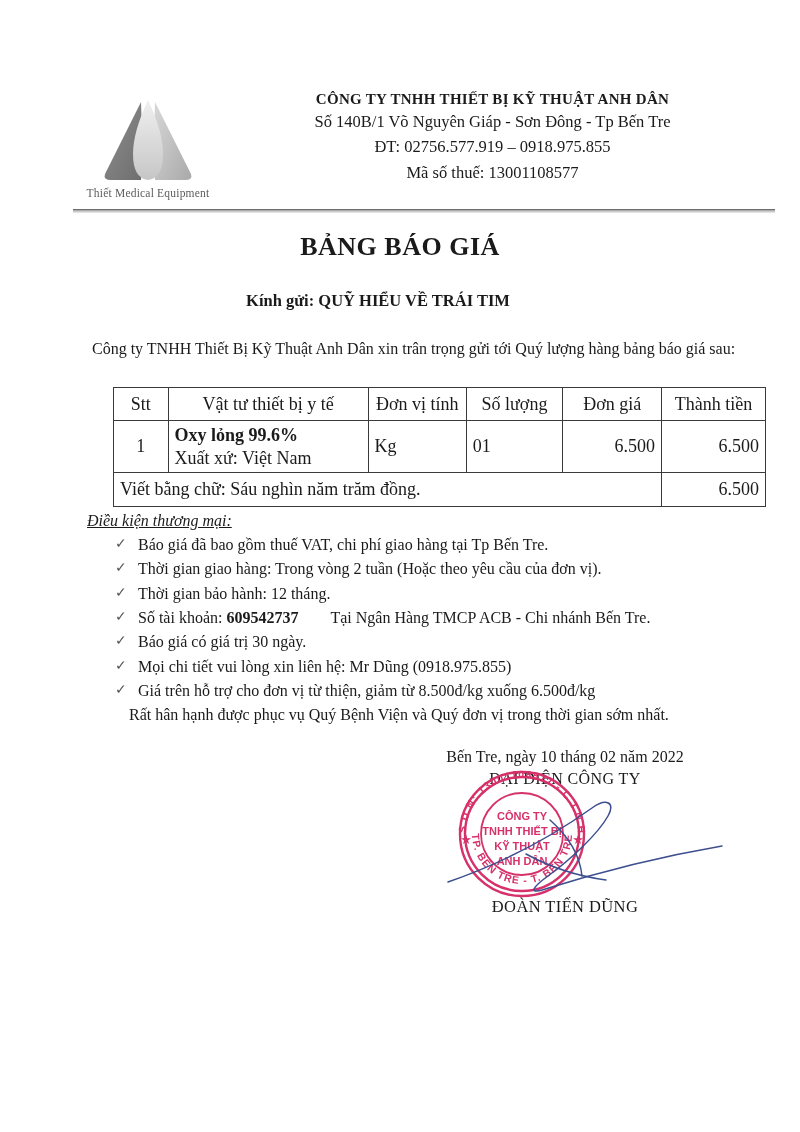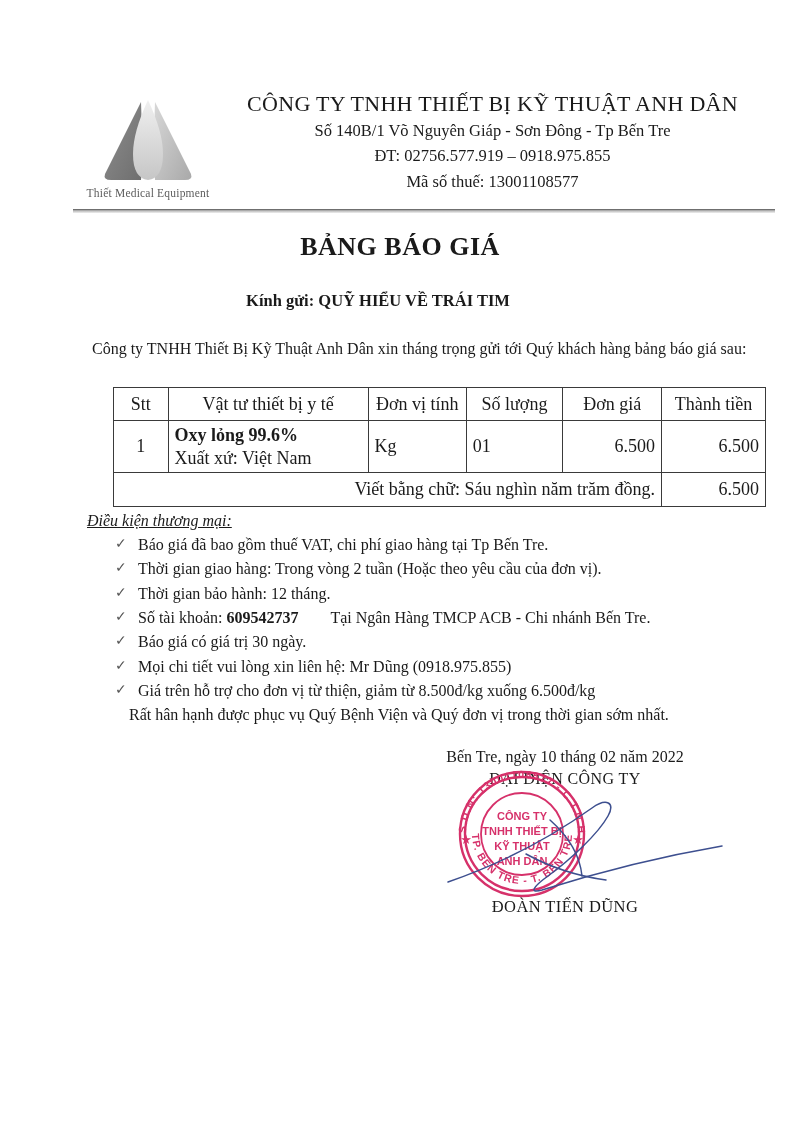--- a/index.html
+++ b/index.html
@@ -45,22 +45,22 @@
     white-space: nowrap;
   }
 
   .company-block {
     position: absolute;
     left: 205px; top: 90px;
     width: 575px;
     text-align: center;
   }
   .company-name {
-    font-size: 22px;
-    font-weight: normal;
+    font-size: 15px;
+    font-weight: bold;
     letter-spacing: 0.3px;
     line-height: 1.25;
     white-space: nowrap;
   }
   .company-line {
     font-size: 16.5px;
     line-height: 1.55;
     white-space: nowrap;
   }
 
@@ -121,21 +121,21 @@
   .col-stt      { width: 46px;  text-align: center; }
   .col-desc     { width: 215px; }
   .col-unit     { width: 96px;  text-align: left; }
   .col-qty      { width: 92px;  text-align: left; }
   .col-price    { width: 95px;  text-align: right; }
   .col-amount   { width: 100px; text-align: right; }
   .row-item td { height: 44px; }
   .item-name { font-weight: bold; display: block; line-height: 1.25; }
   .item-origin { display: block; line-height: 1.25; }
   .row-total td { height: 27px; }
-  .total-words { text-align: right; }
+  .total-words { text-align: left; }
 
   
   .terms-heading {
     position: absolute;
     left: 87px; top: 512px;
     font-size: 16px;
     font-style: italic;
     text-decoration: underline;
   }
   .terms-list {
@@ -247,21 +247,21 @@
   <div class="header-rule"></div>
 </div>
 
 <div class="doc-title">BẢNG BÁO GIÁ</div>
 
 <div class="recipient">
   <span class="rec-label">Kính gửi:</span>
   <span>QUỸ HIỂU VỀ TRÁI TIM</span>
 </div>
 
-<div class="intro">Công ty TNHH Thiết Bị Kỹ Thuật Anh Dân xin tháng trọng gửi tới Quý khách hàng bảng báo giá sau:</div>
+<div class="intro">Công ty TNHH Thiết Bị Kỹ Thuật Anh Dân xin trân trọng gửi tới Quý lượng hàng bảng báo giá sau:</div>
 
 <table class="quote-table">
   <thead>
     <tr>
       <th class="col-stt">Stt</th>
       <th class="col-desc">Vật tư thiết bị y tế</th>
       <th class="col-unit">Đơn vị tính</th>
       <th class="col-qty">Số lượng</th>
       <th class="col-price">Đơn giá</th>
       <th class="col-amount">Thành tiền</th>

